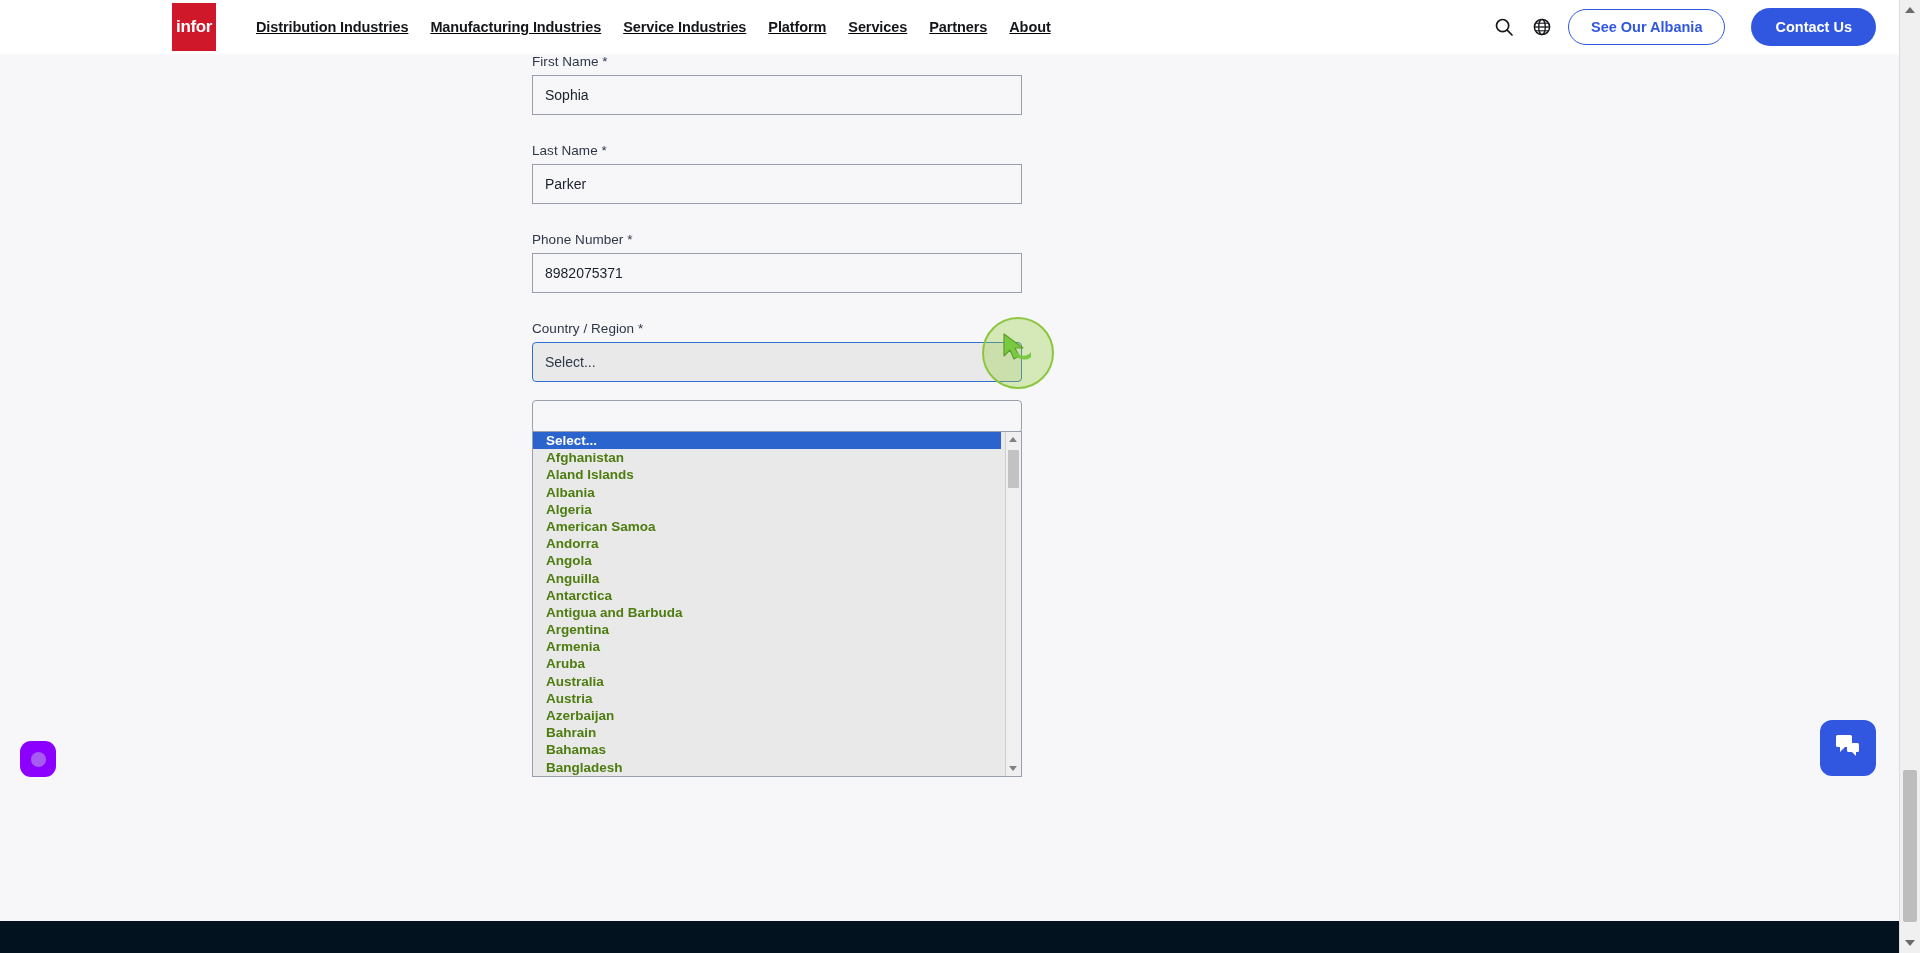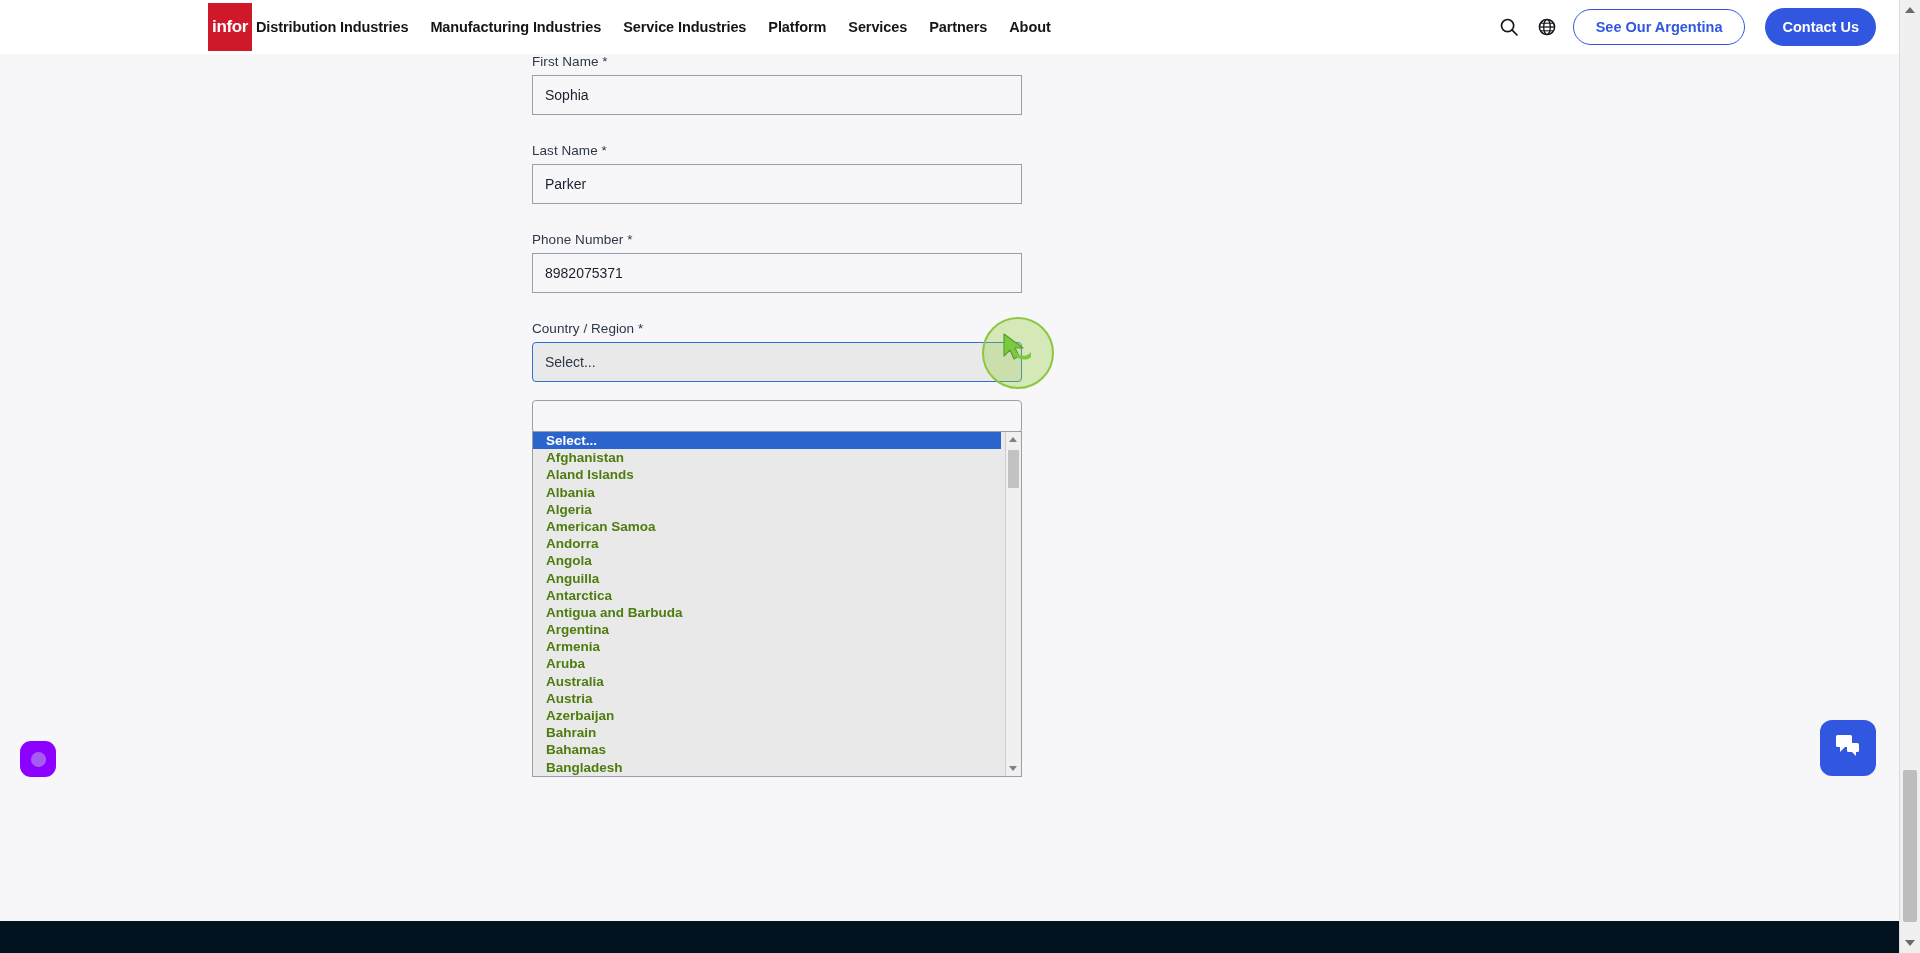--- a/index.html
+++ b/index.html
@@ -36,38 +36,38 @@
   .logo {
     position: absolute;
     left: 172px;
     top: 3px;
     width: 44px;
     height: 48px;
     background: #d0182b;
     display: flex;
     align-items: center;
     justify-content: center;
-    margin-left: 36px;
   }
   .logo-text {
     color: #ffffff;
     font-size: 17px;
     font-weight: bold;
     letter-spacing: -0.4px;
     font-family: "Liberation Sans", sans-serif;
   }
 
   .nav {
     position: absolute;
     left: 256px;
     top: 0;
     height: 54px;
     display: flex;
     align-items: center;
     gap: 22px;
+    text-decoration: underline;
   }
   .nav-item {
     font-size: 14.5px;
     color: #15161a;
     font-weight: bold;
     white-space: nowrap;
     cursor: pointer;
     letter-spacing: -0.1px;
   }
 
@@ -98,24 +98,24 @@
     cursor: pointer;
     white-space: nowrap;
   }
   .btn-primary {
     border: none;
     border-radius: 24px;
     color: #ffffff;
     background: #3156e0;
     font-size: 14.5px;
     font-weight: bold;
-    padding: 11px 17px;
+    padding: 11px 24px;
     cursor: pointer;
     white-space: nowrap;
-    margin-left: 6px;
+    margin-left: 12px;
   }
 
   
   .form-area {
     position: absolute;
     left: 532px;
     top: 54px;
     width: 490px;
   }
 
@@ -364,21 +364,21 @@
       </span>
       <span class="icon-btn">
         <svg width="20" height="20" viewBox="0 0 20 20" fill="none">
           <circle cx="10" cy="10" r="7.6" stroke="#15161a" stroke-width="1.5"></circle>
           <ellipse cx="10" cy="10" rx="3.3" ry="7.6" stroke="#15161a" stroke-width="1.3"></ellipse>
           <line x1="2.4" y1="10" x2="17.6" y2="10" stroke="#15161a" stroke-width="1.3"></line>
           <line x1="3.6" y1="6.2" x2="16.4" y2="6.2" stroke="#15161a" stroke-width="1.1"></line>
           <line x1="3.6" y1="13.8" x2="16.4" y2="13.8" stroke="#15161a" stroke-width="1.1"></line>
         </svg>
       </span>
-      <button class="btn-outline">See Our Argentina</button>
+      <button class="btn-outline">See Our Albania</button>
       <button class="btn-primary">Contact Us</button>
     </div>
   </div>
 
   <div class="form-area">
 
     <div class="field">
       <label class="field-label">First Name *</label>
       <input class="text-input" type="text" value="Sophia" style="">
     </div>

